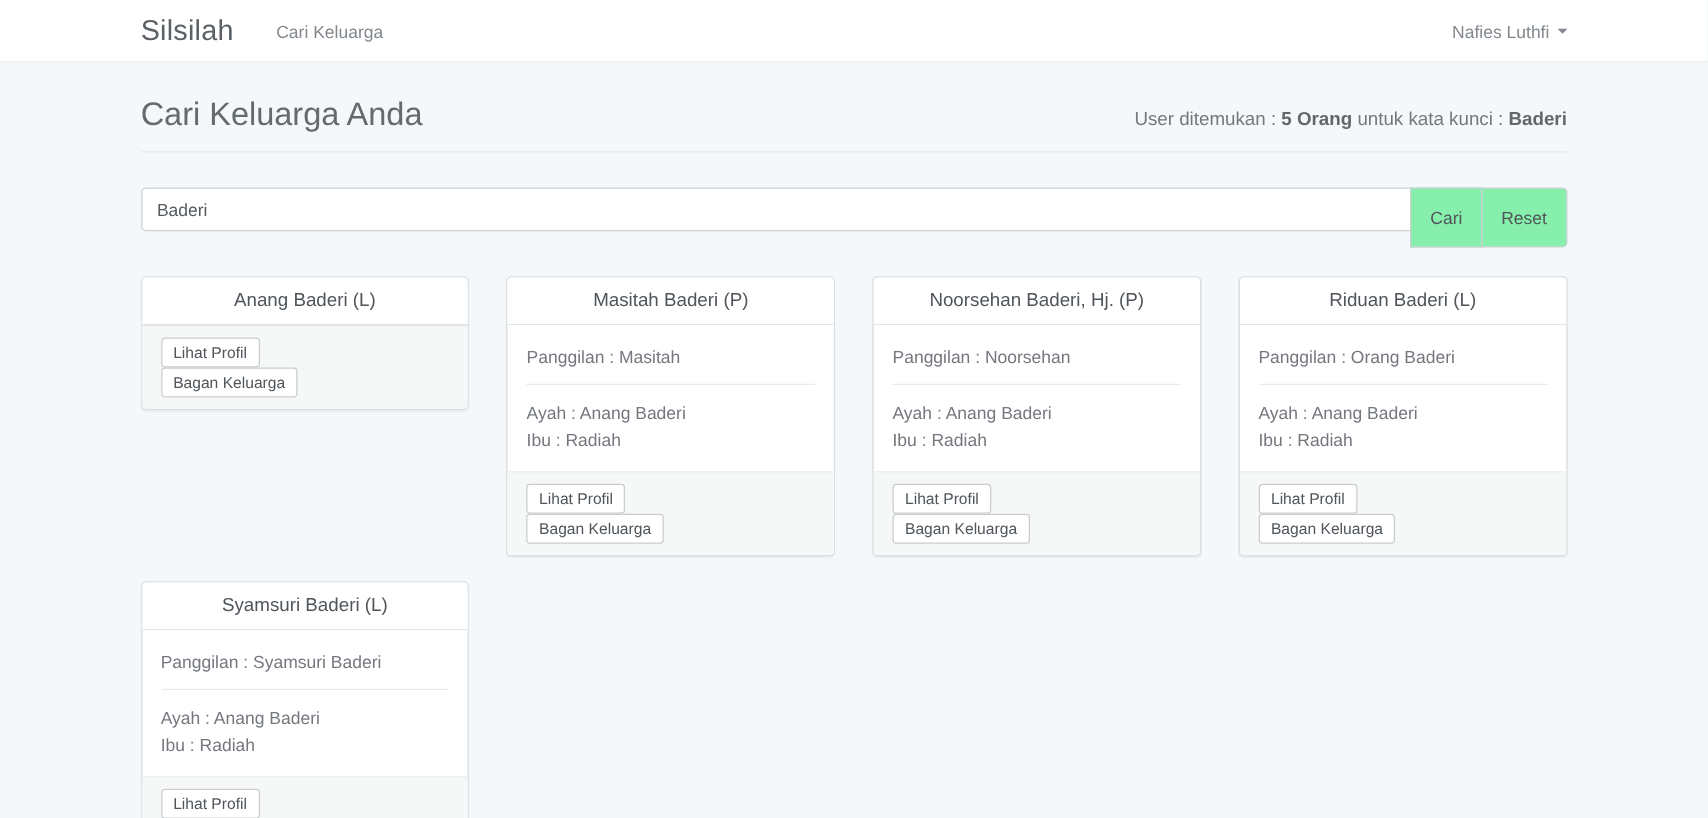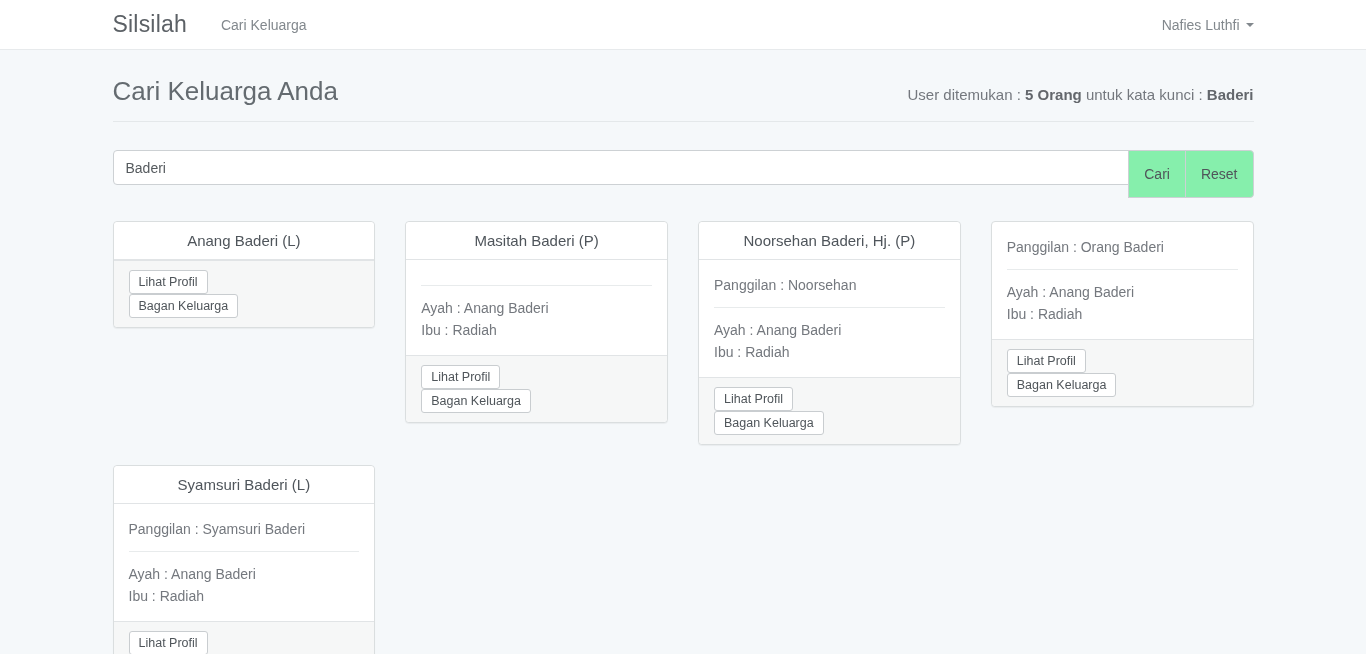--- a/index.html
+++ b/index.html
@@ -194,20 +194,21 @@
           <button class="btn-sm">Lihat Profil</button>
           <button class="btn-sm">Bagan Keluarga</button>
         </div>
       </div>
     </div>
 
     <div class="col">
       <div class="panel">
         <div class="panel-heading">Masitah Baderi (P)</div>
         <div class="panel-body">
+          <p>Panggilan : Masitah</p>
           <hr>
           <div>Ayah : Anang Baderi</div>
           <div>Ibu : Radiah</div>
         </div>
         <div class="panel-footer">
           <button class="btn-sm">Lihat Profil</button>
           <button class="btn-sm">Bagan Keluarga</button>
         </div>
       </div>
     </div>
@@ -223,20 +224,21 @@
         </div>
         <div class="panel-footer">
           <button class="btn-sm">Lihat Profil</button>
           <button class="btn-sm">Bagan Keluarga</button>
         </div>
       </div>
     </div>
 
     <div class="col">
       <div class="panel">
+        <div class="panel-heading">Riduan Baderi (L)</div>
         <div class="panel-body">
           <p>Panggilan : Orang Baderi</p>
           <hr>
           <div>Ayah : Anang Baderi</div>
           <div>Ibu : Radiah</div>
         </div>
         <div class="panel-footer">
           <button class="btn-sm">Lihat Profil</button>
           <button class="btn-sm">Bagan Keluarga</button>
         </div>

